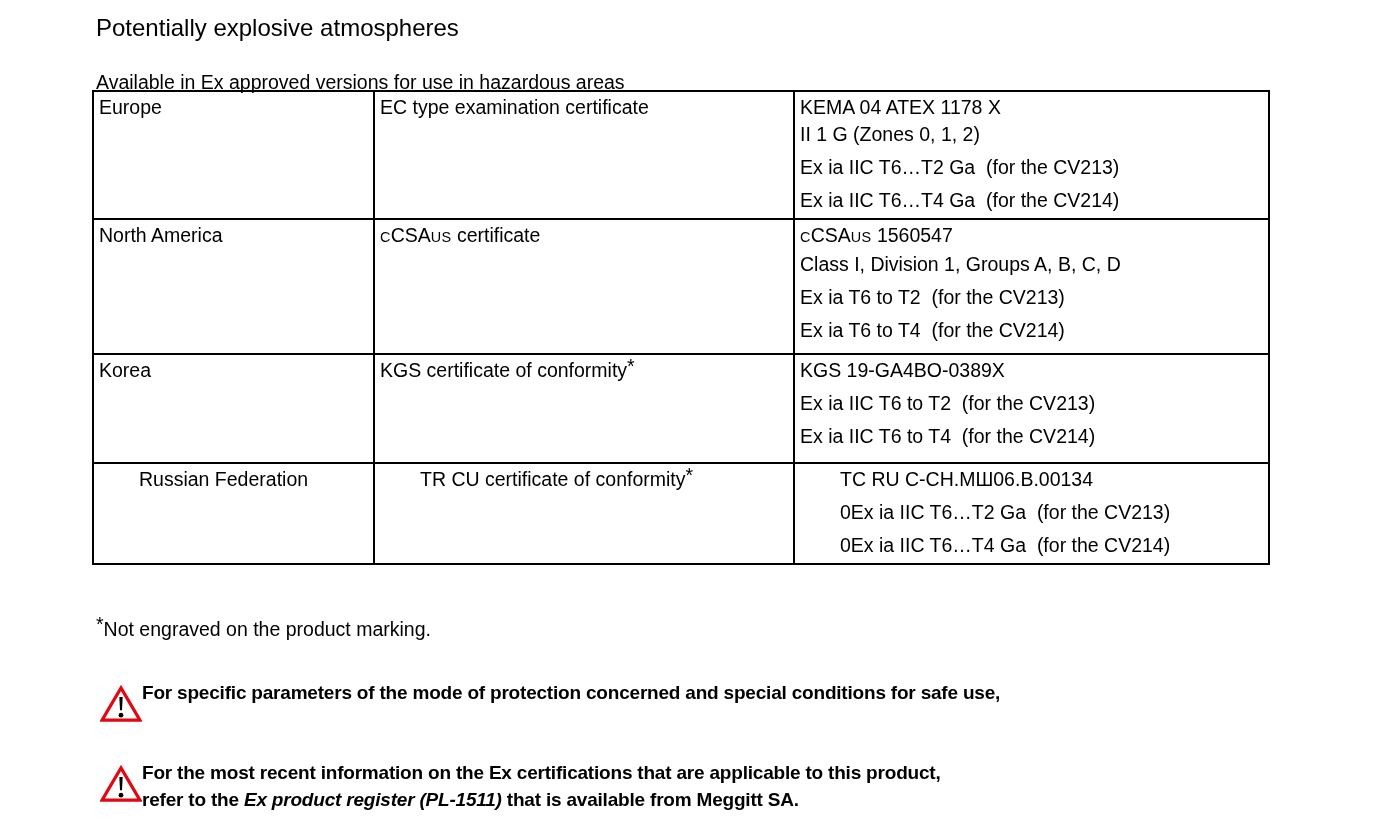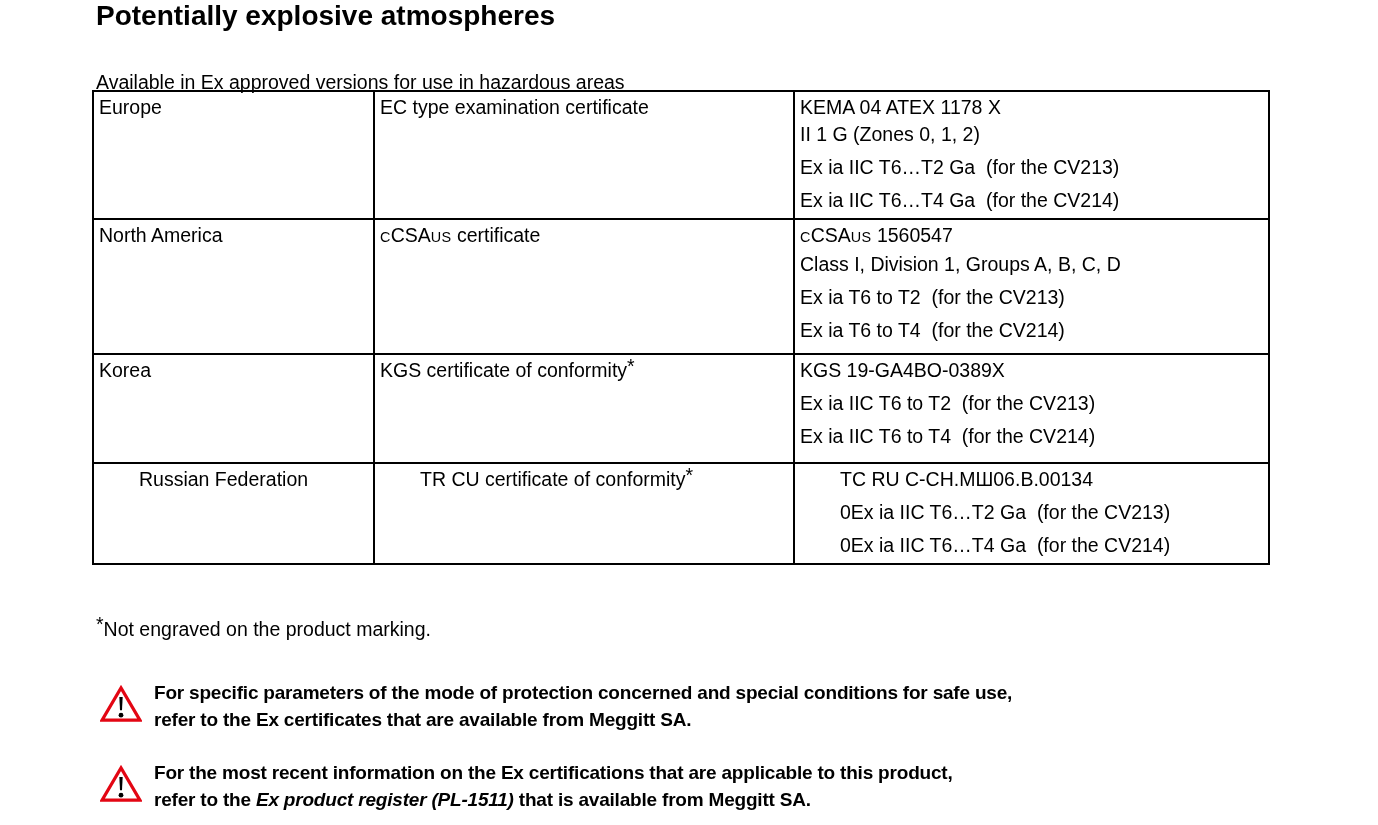--- a/index.html
+++ b/index.html
@@ -5,22 +5,22 @@
   * { margin: 0; padding: 0; box-sizing: border-box; }
   html, body { background: #ffffff; }
   body {
     width: 1378px; height: 825px;
     position: relative;
     font-family: "Liberation Sans", sans-serif;
     color: #000;
     overflow: hidden;
   }
   .page-title {
-    position: absolute; left: 96px; top: 0;
-    font-size: 28px; font-weight: bold;
+    position: absolute; left: 96px; top: 14px;
+    font-size: 24px; font-weight: normal;
   }
   .page-subtitle {
     position: absolute; left: 96px; top: 39px;
     font-size: 19.5px;
     margin-top: 32px;
   }
   table.cert-table {
     position: absolute; left: 92px; top: 90px;
     width: 1176px;
     border-collapse: collapse;
@@ -50,21 +50,21 @@
   .detail-line.spaced { margin-top: 6px; }
   .sc { font-size: 0.74em; text-transform: uppercase; letter-spacing: 0.3px; }
   .fn-mark { position: relative; top: -4px; font-size: 1.0em; }
   .footnote {
     position: absolute; left: 96px; top: 618px;
     font-size: 19.5px;
   }
   .footnote .fn-mark { top: -5px; }
   .warning {
     position: absolute; left: 100px;
-    display: flex; align-items: flex-start; gap: 12px;
+    display: flex; align-items: flex-start; 
   }
   .warning-1 { top: 679px; }
   .warning-2 { top: 759px; }
   .warning .tri { flex: 0 0 auto; margin-top: 6px; }
   .warning-text {
     font-weight: bold; font-size: 19px;
     letter-spacing: -0.2px; line-height: 27px;
     white-space: pre-wrap;
   }
   .warning-text .ital { font-style: italic; }
@@ -144,21 +144,21 @@
   </table>
 
 <div class="footnote"><span class="fn-mark">*</span><span>Not engraved on the product marking.</span></div>
 
 <div class="warning warning-1">
   <svg class="tri" width="42" height="38" viewBox="0 0 60 54">
     <path d="M30 4 L57 50 L3 50 Z" fill="#ffffff" stroke="#e30613" stroke-width="4.5" stroke-linejoin="miter"></path>
     <path d="M27.6 17 L32.4 17 L31.4 36 L28.6 36 Z" fill="#000"></path>
     <circle cx="30" cy="43" r="3.4" fill="#000"></circle>
   </svg>
-  <div class="warning-text"><span>For specific parameters of the mode of protection concerned and special conditions for safe use,</span><br><span>refer to the Ex certificates that are available from Meggitt SA.</span></div>
+  <div class="warning-text"><span>For specific parameters of the mode of protection concerned and special conditions for safe use,</span><br></div>
 </div>
 
 <div class="warning warning-2">
   <svg class="tri" width="42" height="38" viewBox="0 0 60 54">
     <path d="M30 4 L57 50 L3 50 Z" fill="#ffffff" stroke="#e30613" stroke-width="4.5" stroke-linejoin="miter"></path>
     <path d="M27.6 17 L32.4 17 L31.4 36 L28.6 36 Z" fill="#000"></path>
     <circle cx="30" cy="43" r="3.4" fill="#000"></circle>
   </svg>
   <div class="warning-text"><span>For the most recent information on the Ex certifications that are applicable to this product,</span><br><span>refer to the </span><span class="ital">Ex product register (PL-1511)</span><span> that is available from Meggitt SA.</span></div>
 </div>

